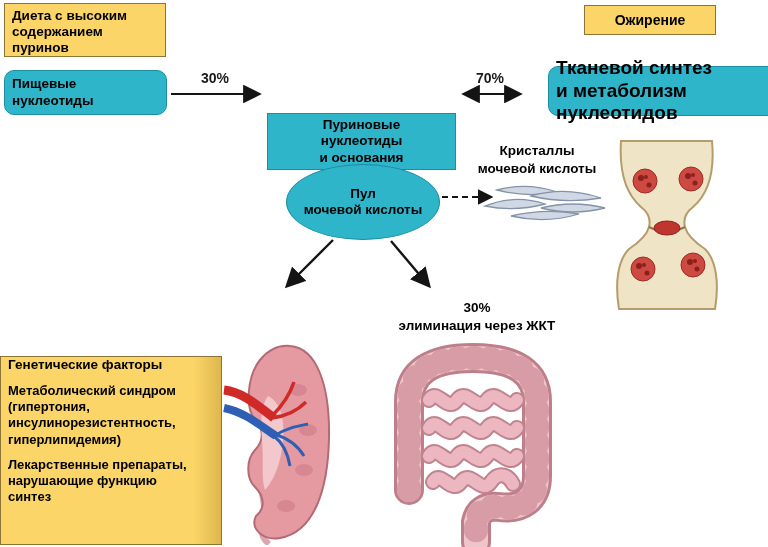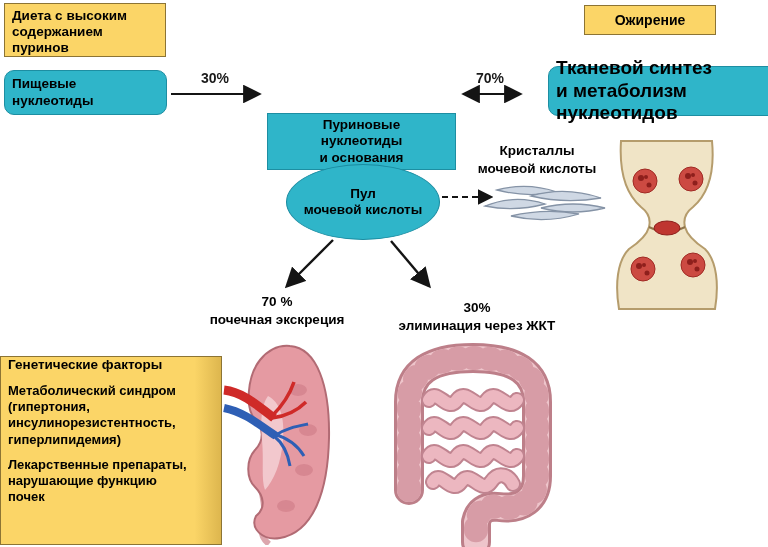--- a/index.html
+++ b/index.html
@@ -94,22 +94,20 @@
       <circle cx="32" cy="127" r="3"></circle>
         <circle cx="40" cy="134" r="2.5"></circle>
         <circle cx="37" cy="126" r="2"></circle>
       <circle cx="83" cy="123" r="3"></circle>
         <circle cx="90" cy="130" r="2.5"></circle>
         <circle cx="88" cy="122" r="2"></circle>
     </g>
   </svg>
 
 
-  <div class="lbl" style="left:187px; top:293px; width:180px;">70 %
-почечная экскреция</div>
   <div class="lbl" style="left:372px; top:299px; width:210px;">30%
 элиминация через ЖКТ</div>
 
   <svg class="abs" style="left:222px; top:338px;" width="115" height="207" viewBox="0 0 115 207">
     <path d="M40,120 C32,148 48,164 40,188 C38,197 42,202 47,206" fill="none" stroke="#dca6ad" stroke-width="6"></path>
     <path d="M68,8 C95,10 108,48 107,100 C106,152 92,194 58,200 C40,203 28,190 34,178 C44,170 42,158 33,149 C24,140 24,122 33,112 C42,103 42,90 33,81 C23,71 25,38 38,22 C47,11 58,7 68,8 Z" fill="#e59aa2" stroke="#b26b74" stroke-width="2"></path>
     <path d="M46,58 C58,64 63,80 61,102 C59,126 52,142 43,152 C39,142 42,122 40,102 C38,80 40,66 46,58 Z" fill="#f3cdd2" opacity="0.9"></path>
     <g fill="#d4838d" opacity="0.8">
       <ellipse cx="76" cy="52" rx="9" ry="6"></ellipse>
         <ellipse cx="86" cy="92" rx="9" ry="6"></ellipse>
@@ -143,16 +141,16 @@
   </svg>
 
   <div class="genetic" style="left:0px; top:356px; width:222px; height:189px;">
     <p>Генетические факторы</p>
     <p>Метаболический синдром
 (гипертония,
 инсулинорезистентность,
 гиперлипидемия)</p>
     <p>Лекарственные препараты,
 нарушающие функцию
-почек</p>
+синтез</p>
   </div>
 
 </div>
 
 </body></html>

